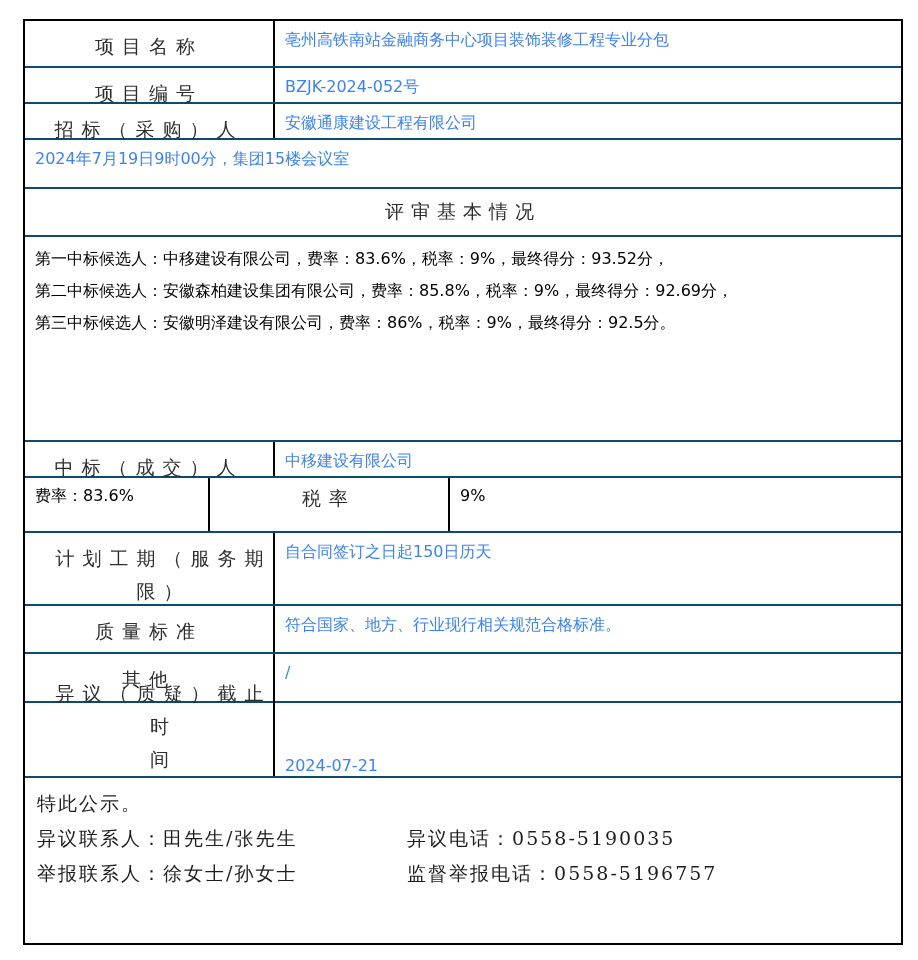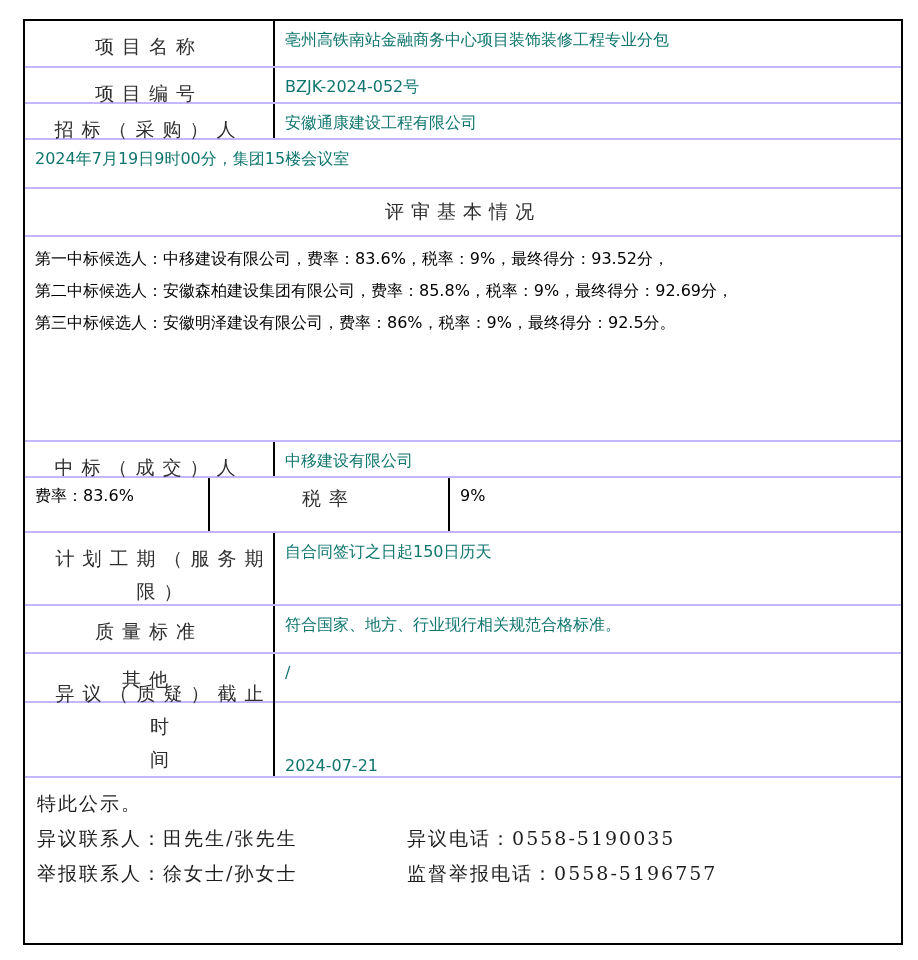--- a/index.html
+++ b/index.html
@@ -14,21 +14,21 @@
     position: absolute;
     left: 23px;
     top: 19px;
     width: 880px;
     border: 2px solid #000;
     box-sizing: border-box;
     background: #fff;
   }
   .trow {
     display: flex;
-    border-bottom: 2px solid #c4b5fd;
+    border-bottom: 2px solid #0c4a6e;
     box-sizing: border-box;
     align-items: stretch;
   }
   .trow:last-child { border-bottom: none; }
 
   .label-cell {
     width: 250px;
     flex: 0 0 250px;
     border-right: 2px solid #000;
     box-sizing: border-box;
@@ -39,21 +39,21 @@
     letter-spacing: 8px;
     color: #2e2e2e;
     line-height: 33px;
   }
   .value-cell {
     flex: 1 1 auto;
     box-sizing: border-box;
     padding: 8px 10px 0 10px;
     font-family: "DejaVu Sans", "Liberation Sans", sans-serif;
     font-size: 16px;
-    color: #0f766e;
+    color: #3b82f6;
     line-height: 21px;
     text-align: left;
   }
   .h47 { height: 47px; }
   .h48 { height: 48px; }
   .h49 { height: 49px; }
   .h50 { height: 36px; }
   .h55 { height: 55px; }
   .h73 { height: 73px; }
   .h75 { height: 75px; align-items: flex-end; }

